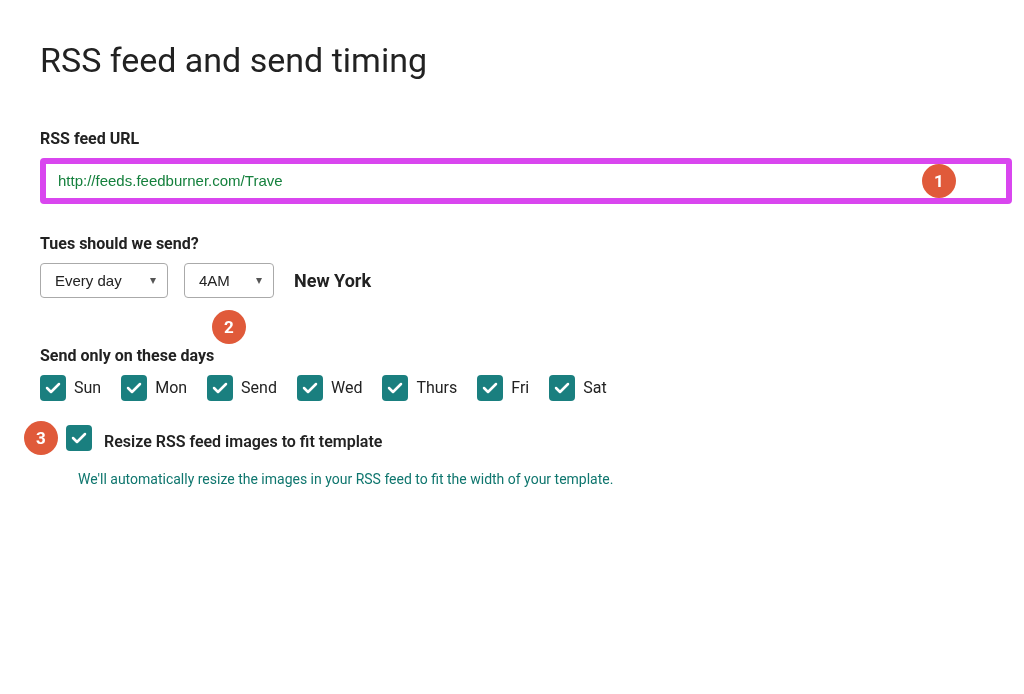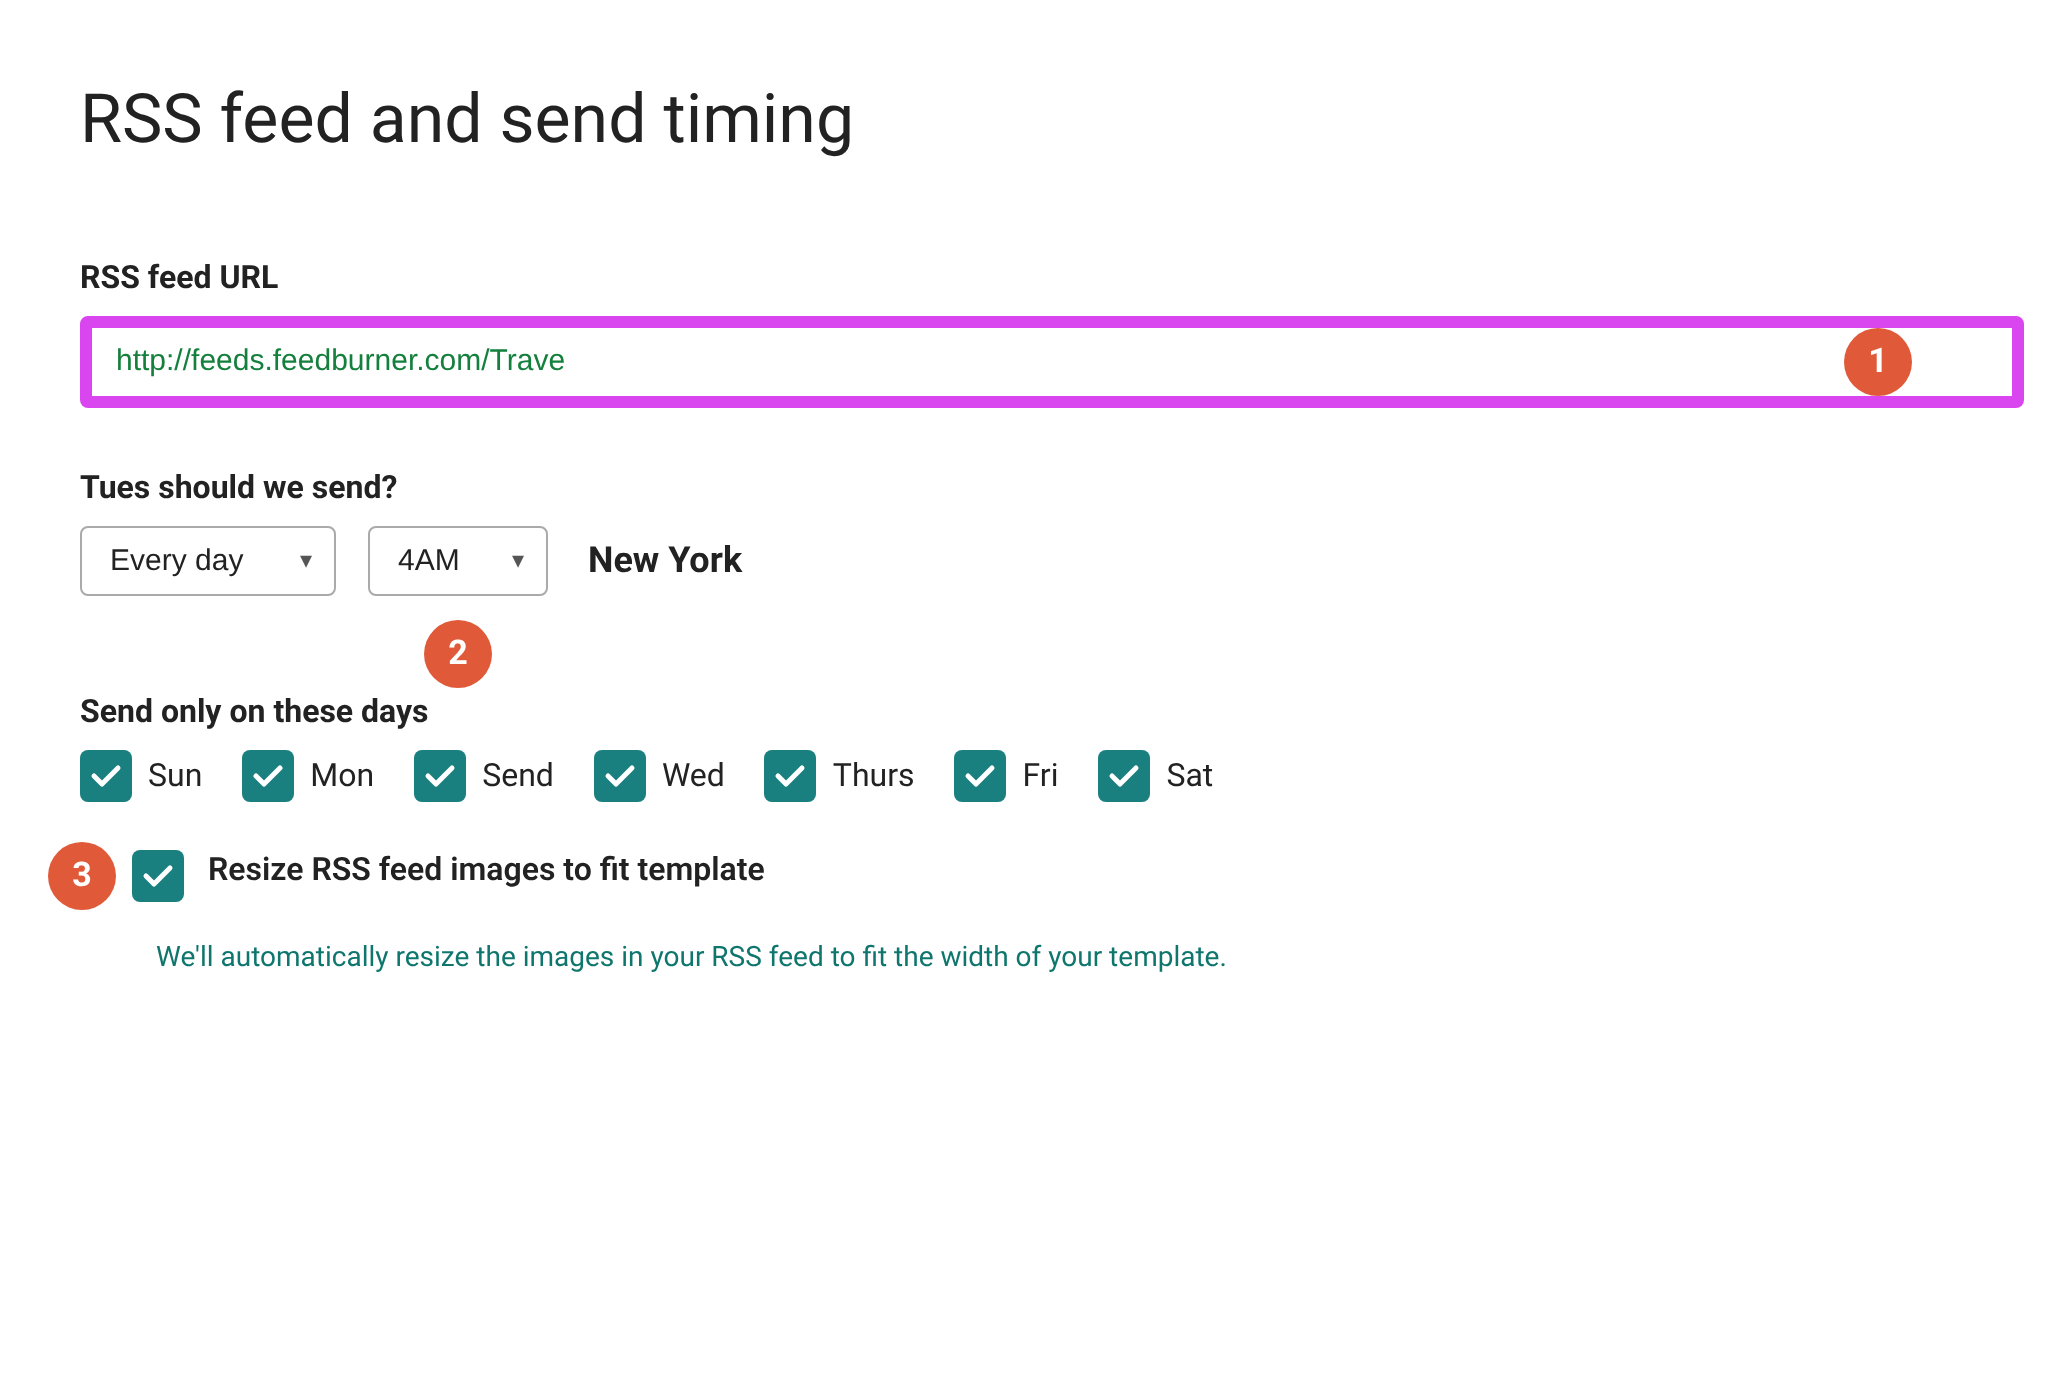--- a/index.html
+++ b/index.html
@@ -295,21 +295,21 @@
 
   </div>
 </div>
 
 <div class="resize-section" style="margin-top: 16px;">
   <div class="resize-row" style="position: relative;">
 
     <div style="position: absolute; left: -16px; top: 50%; transform: translateY(-50%);">
       <div class="annotation-badge">3</div>
     </div>
-    <div style="margin-left: 26px; display: flex; align-items: flex-start; gap: 12px;">
+    <div style="margin-left: 26px; display: flex; align-items: flex-end; gap: 12px;">
       <div class="checkbox-teal">
         <svg viewBox="0 0 16 16" fill="none" xmlns="http://www.w3.org/2000/svg">
           <polyline points="2,8 6,12 14,4" stroke="white" stroke-width="2.5" stroke-linecap="round" stroke-linejoin="round"></polyline>
         </svg>
       </div>
       <span class="resize-label">Resize RSS feed images to fit template</span>
     </div>
   </div>
   <div class="resize-desc">We'll automatically resize the images in your RSS feed to fit the width of your template.</div>
 </div>

